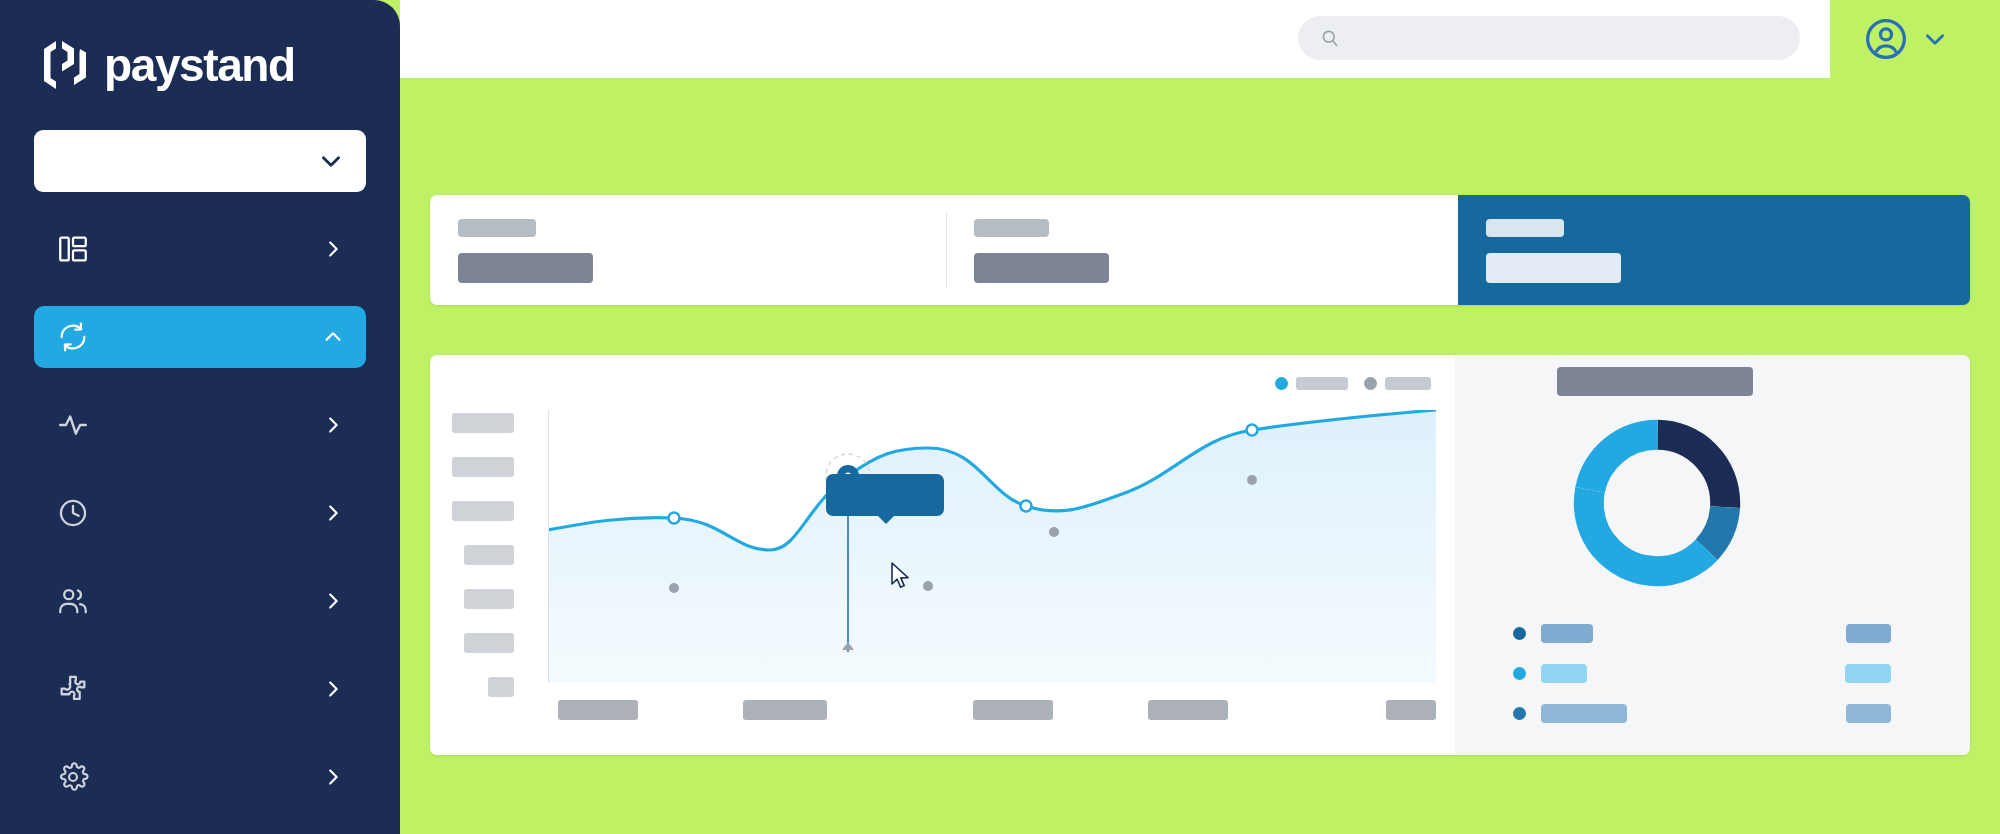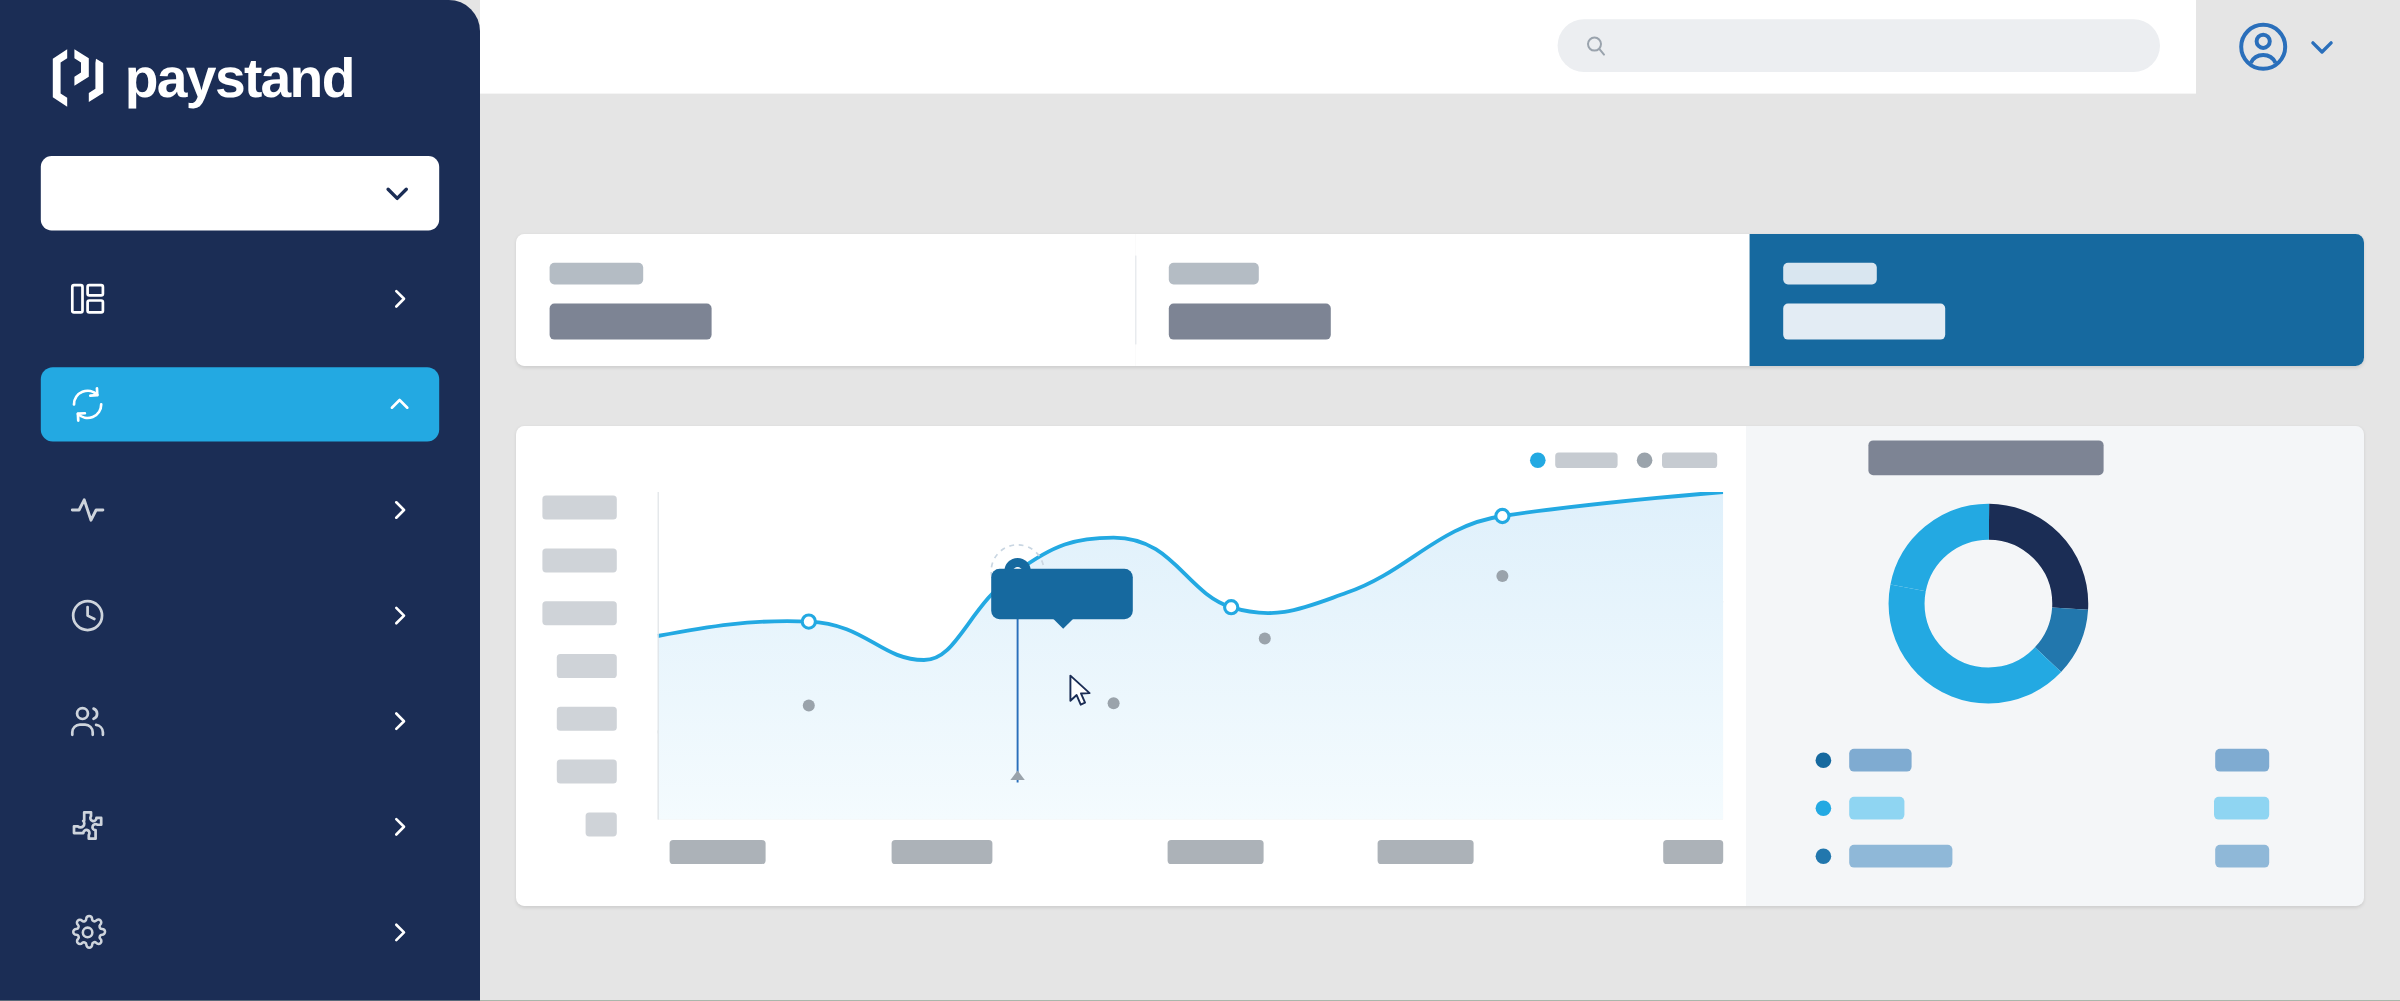--- a/index.html
+++ b/index.html
@@ -2,21 +2,21 @@
 <html><head>
 <meta charset="utf-8">
 <style>
   * { box-sizing: border-box; margin: 0; padding: 0; }
   html, body {
     width: 2000px; height: 834px;
     overflow: hidden;
     font-family: "Liberation Sans", sans-serif;
     background: #4a6b4f;
   }
-  #root { position: relative; width: 2000px; height: 834px; background: #e5e5e5; padding-left: 16px; }
+  #root { position: relative; width: 2000px; height: 834px; background: #bef264; padding-left: 16px; }
 
   
   #sidebar {
     position: absolute; left: 0; top: 0;
     width: 400px; height: 834px;
     background: #1b2d55;
     border-top-right-radius: 26px;
     border-bottom-right-radius: 0;
     overflow: hidden;
   }

